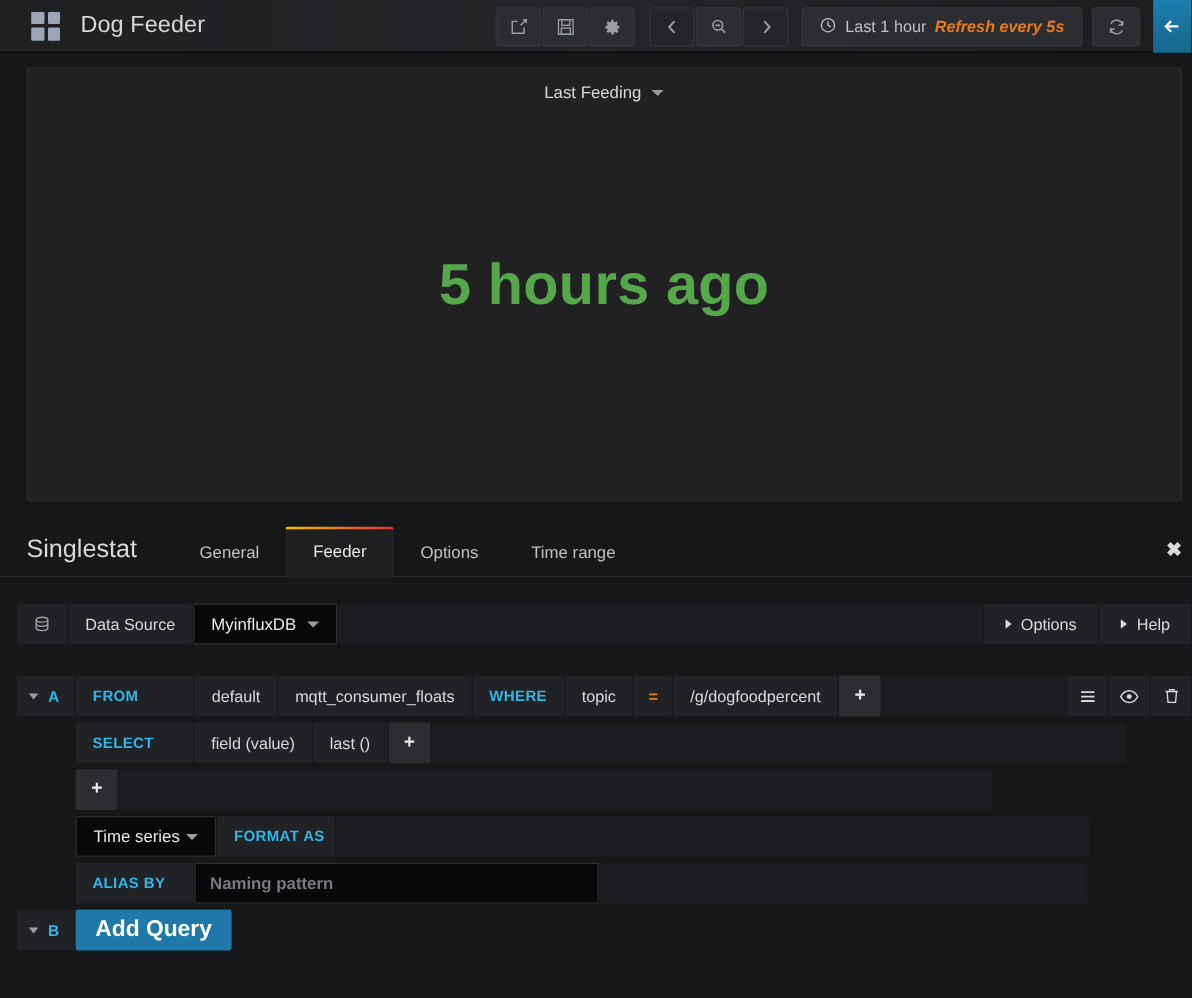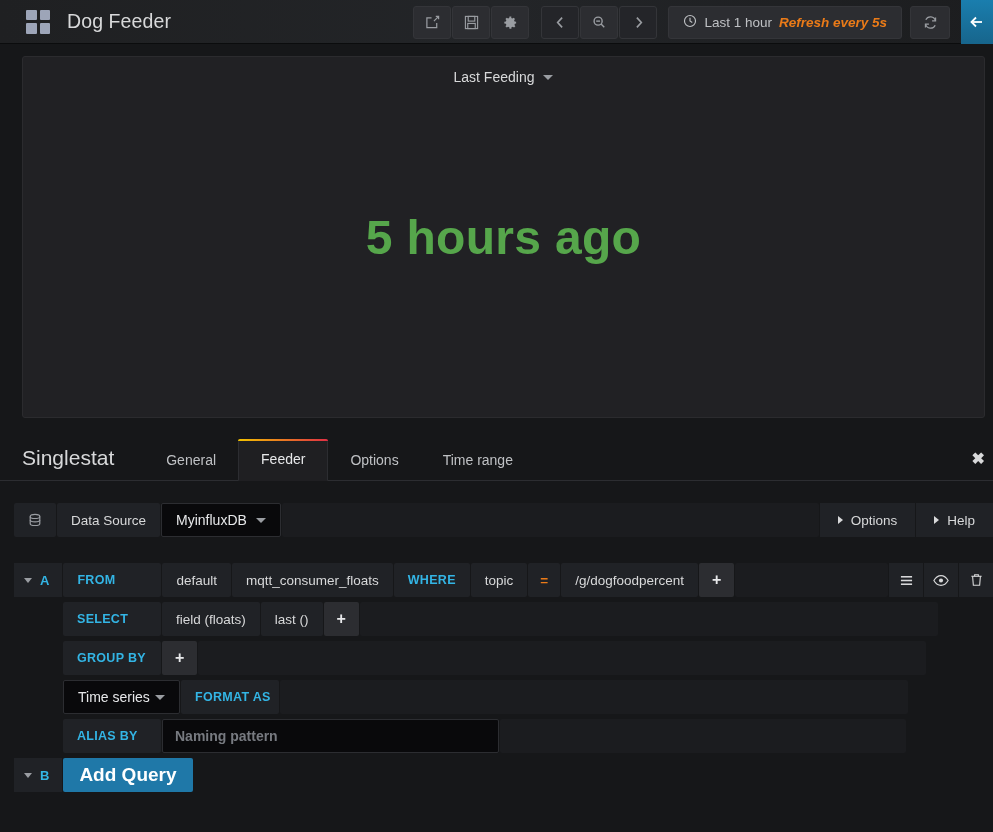--- a/index.html
+++ b/index.html
@@ -328,29 +328,28 @@
           <path d="M1.5 3.5 H12.5"></path>
           <path d="M5 3.5 V1.8 H9 V3.5"></path>
           <path d="M2.8 3.5 L3.6 13.2 H10.4 L11.2 3.5"></path>
         </svg>
       </div>
     </div>
 
     <div class="qrow">
       <div class="q-indent"></div>
       <div class="seg key label-seg">SELECT</div>
-      <div class="seg btn">field (floats)</div>
+      <div class="seg btn">field (value)</div>
       <div class="seg btn">last ()</div>
       <div class="seg plus">+</div>
       <div class="seg fill" style="max-width:578px"></div>
     </div>
 
     <div class="qrow">
       <div class="q-indent"></div>
-      <div class="seg key label-seg">GROUP BY</div>
       <div class="seg plus">+</div>
       <div class="seg fill" style="max-width:728px"></div>
     </div>
 
     <div class="qrow">
       <div class="q-indent"></div>
       <div class="seg fmt-dd">
         <span>Time series</span>
         <span class="caret-down"></span>
       </div>

